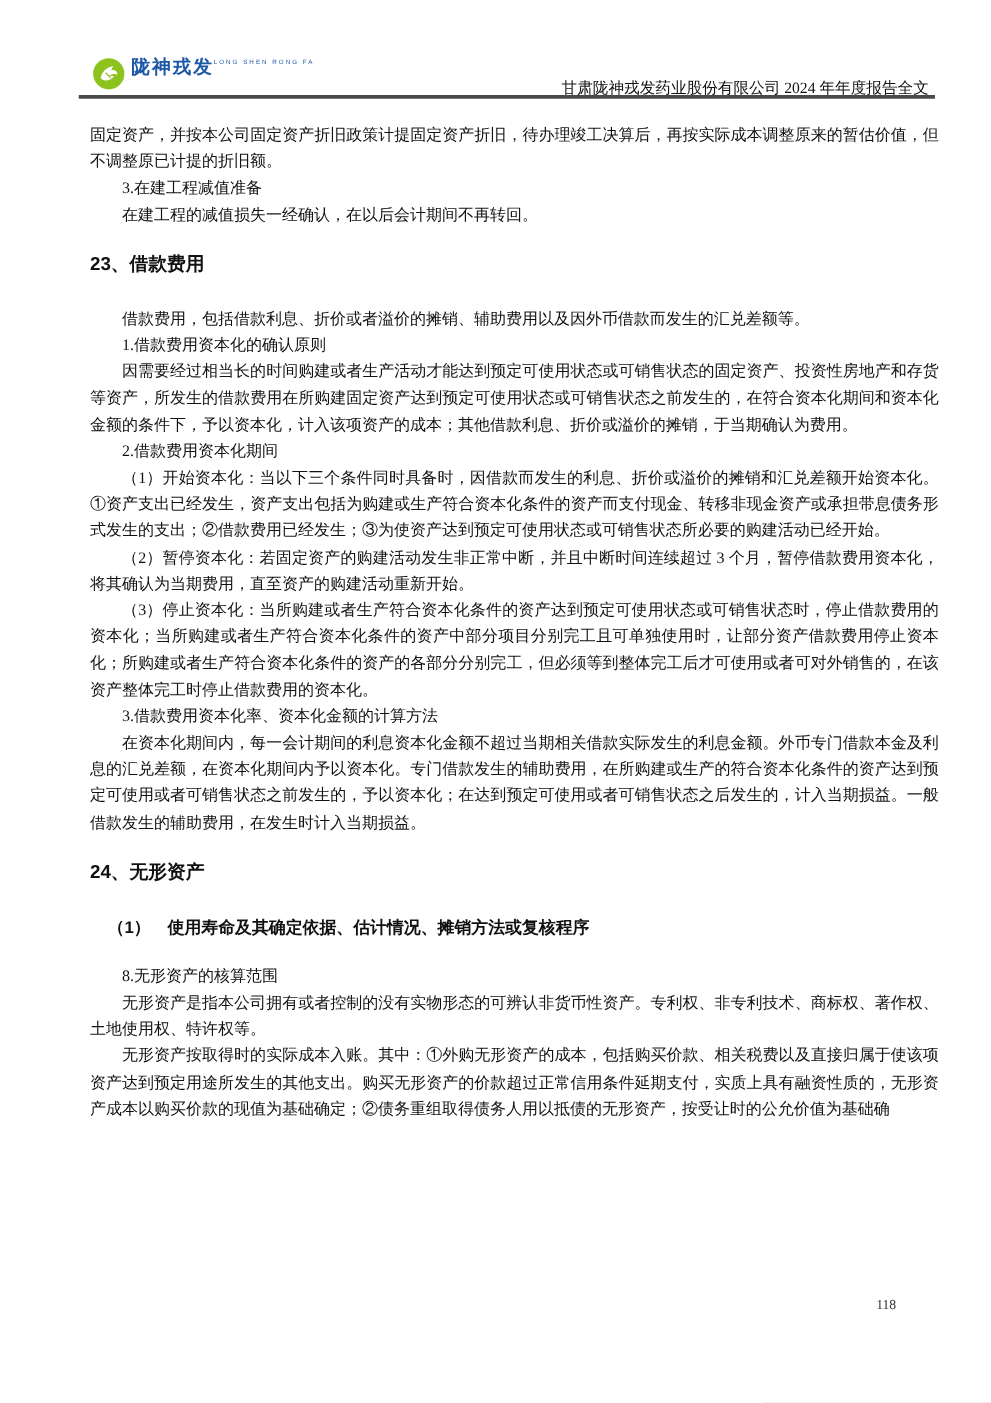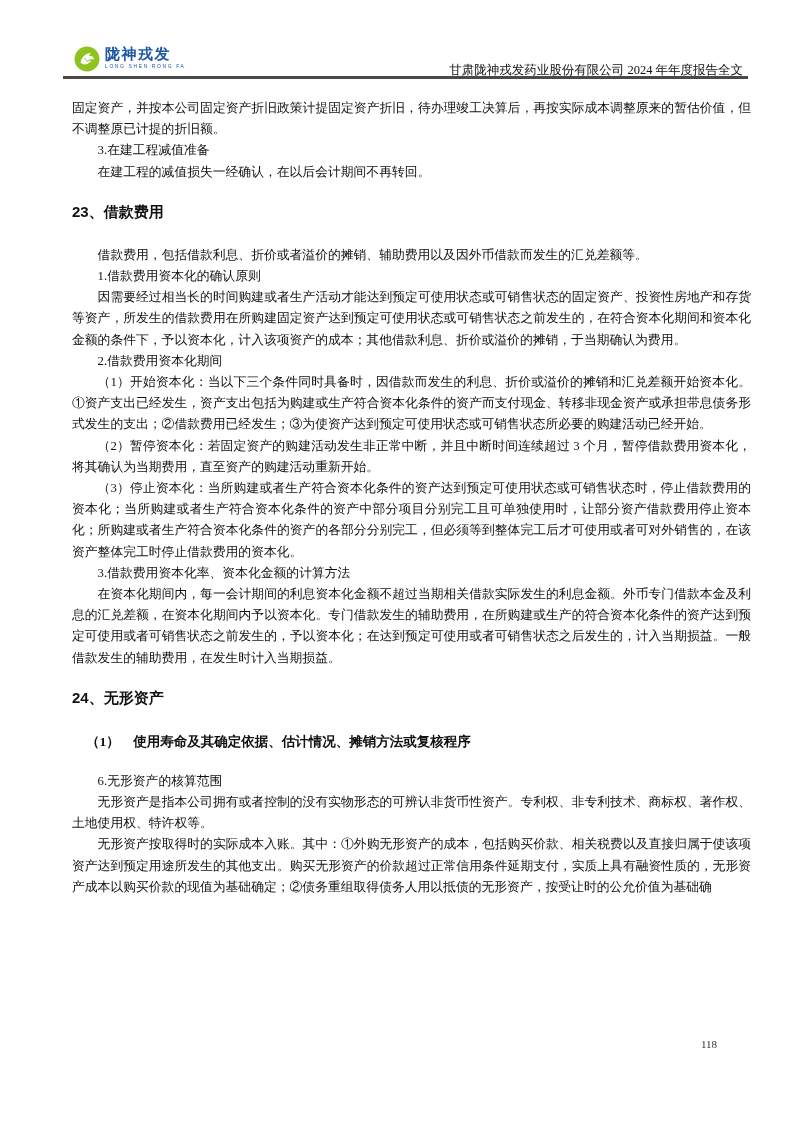--- a/index.html
+++ b/index.html
@@ -8,21 +8,21 @@
     width:793px;height:1122px;
     margin:0 auto;
     background:#ffffff;
     font-family:"Liberation Serif","DejaVu Serif",serif;
     color:#111111;
     overflow:hidden;
   }
   
   .hdr-logo{position:absolute;left:74px;top:46px;display:flex;align-items:flex-start;}
   .hdr-logo svg{display:block;}
-  .brand-txt{margin-left:5px;display:flex;flex-direction:column;justify-content:flex-start;}
+  .brand-txt{margin-left:5px;display:flex;flex-direction:row;justify-content:flex-start;}
   .brand-cn{
     font-family:"Liberation Sans","DejaVu Sans",sans-serif;
     font-weight:bold;font-size:15px;line-height:16px;
     color:#1e57a5;letter-spacing:1.5px;white-space:nowrap;
   }
   .brand-en{
     font-family:"Liberation Sans","DejaVu Sans",sans-serif;
     font-size:5px;line-height:7px;color:#1e57a5;
     letter-spacing:1.6px;white-space:nowrap;margin-top:1px;
   }
@@ -43,21 +43,21 @@
   }
   .blk{margin:0;}
   .cont{text-indent:0;}
   .para{text-indent:2em;}
   .h1{
     font-family:"Liberation Sans","DejaVu Sans",sans-serif;
     font-weight:bold;font-size:15px;line-height:22px;
     margin:18px 0 22px 0;text-indent:0;text-align:left;
   }
   .h2{
-    font-family:Liberation Serif, serif;
+    font-family:Liberation Sans, sans-serif;
     font-weight:bold;font-size:13.5px;line-height:22px;
     margin:16px 0 18px 0;padding-left:14px;text-indent:0;text-align:left;
   }
   
   .pageno{
     position:absolute;top:1038px;right:76px;
     font-size:11px;color:#333;
   }
 </style>
 </head>
@@ -92,20 +92,20 @@
       <p class="blk para">1.借款费用资本化的确认原则</p>
       <p class="blk para">因需要经过相当长的时间购建或者生产活动才能达到预定可使用状态或可销售状态的固定资产、投资性房地产和存货等资产，所发生的借款费用在所购建固定资产达到预定可使用状态或可销售状态之前发生的，在符合资本化期间和资本化金额的条件下，予以资本化，计入该项资产的成本；其他借款利息、折价或溢价的摊销，于当期确认为费用。</p>
       <p class="blk para">2.借款费用资本化期间</p>
       <p class="blk para">（1）开始资本化：当以下三个条件同时具备时，因借款而发生的利息、折价或溢价的摊销和汇兑差额开始资本化。①资产支出已经发生，资产支出包括为购建或生产符合资本化条件的资产而支付现金、转移非现金资产或承担带息债务形式发生的支出；②借款费用已经发生；③为使资产达到预定可使用状态或可销售状态所必要的购建活动已经开始。</p>
       <p class="blk para">（2）暂停资本化：若固定资产的购建活动发生非正常中断，并且中断时间连续超过 3 个月，暂停借款费用资本化，将其确认为当期费用，直至资产的购建活动重新开始。</p>
       <p class="blk para">（3）停止资本化：当所购建或者生产符合资本化条件的资产达到预定可使用状态或可销售状态时，停止借款费用的资本化；当所购建或者生产符合资本化条件的资产中部分项目分别完工且可单独使用时，让部分资产借款费用停止资本化；所购建或者生产符合资本化条件的资产的各部分分别完工，但必须等到整体完工后才可使用或者可对外销售的，在该资产整体完工时停止借款费用的资本化。</p>
       <p class="blk para">3.借款费用资本化率、资本化金额的计算方法</p>
       <p class="blk para">在资本化期间内，每一会计期间的利息资本化金额不超过当期相关借款实际发生的利息金额。外币专门借款本金及利息的汇兑差额，在资本化期间内予以资本化。专门借款发生的辅助费用，在所购建或生产的符合资本化条件的资产达到预定可使用或者可销售状态之前发生的，予以资本化；在达到预定可使用或者可销售状态之后发生的，计入当期损益。一般借款发生的辅助费用，在发生时计入当期损益。</p>
       <p class="blk h1">24、无形资产</p>
       <p class="blk h2">（1）　使用寿命及其确定依据、估计情况、摊销方法或复核程序</p>
-      <p class="blk para">6.无形资产的核算范围</p>
+      <p class="blk para">8.无形资产的核算范围</p>
       <p class="blk para">无形资产是指本公司拥有或者控制的没有实物形态的可辨认非货币性资产。专利权、非专利技术、商标权、著作权、土地使用权、特许权等。</p>
       <p class="blk para">无形资产按取得时的实际成本入账。其中：①外购无形资产的成本，包括购买价款、相关税费以及直接归属于使该项资产达到预定用途所发生的其他支出。购买无形资产的价款超过正常信用条件延期支付，实质上具有融资性质的，无形资产成本以购买价款的现值为基础确定；②债务重组取得债务人用以抵债的无形资产，按受让时的公允价值为基础确</p>
     </div>
 
   <div class="pageno">118</div>
 
 </div>
 
 </body></html>

